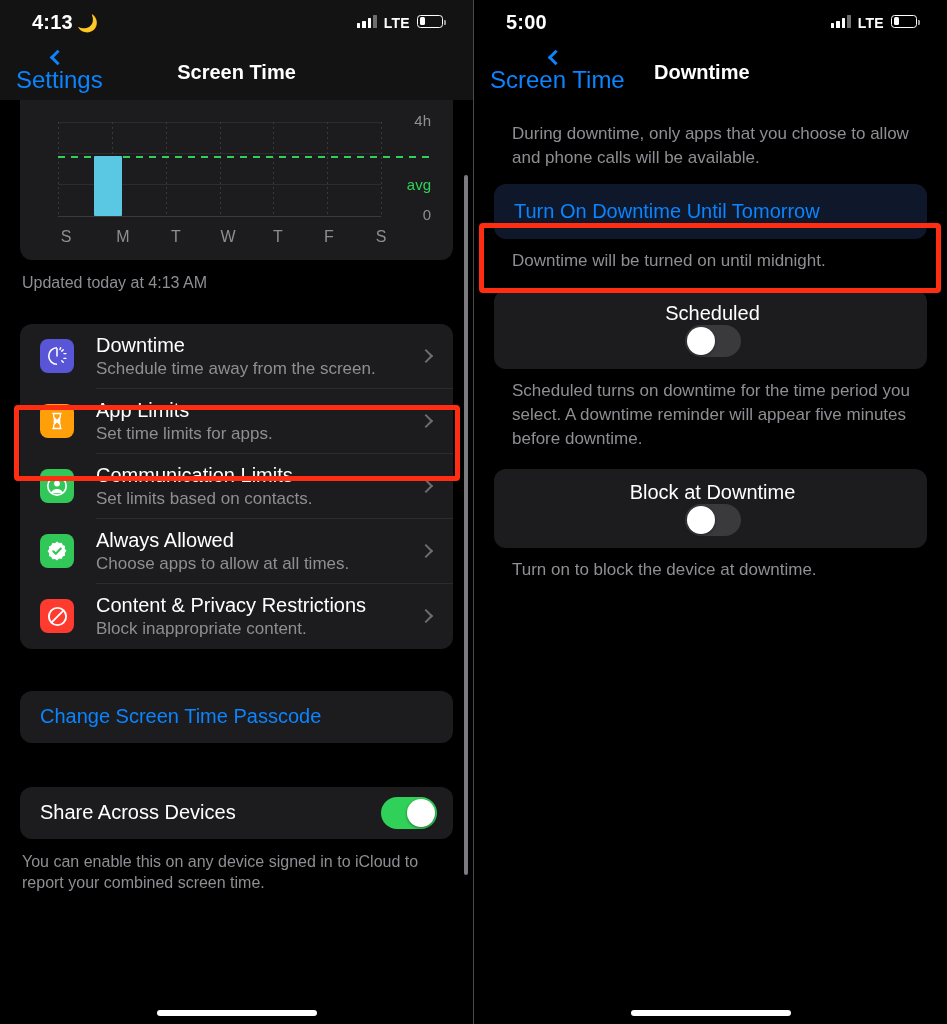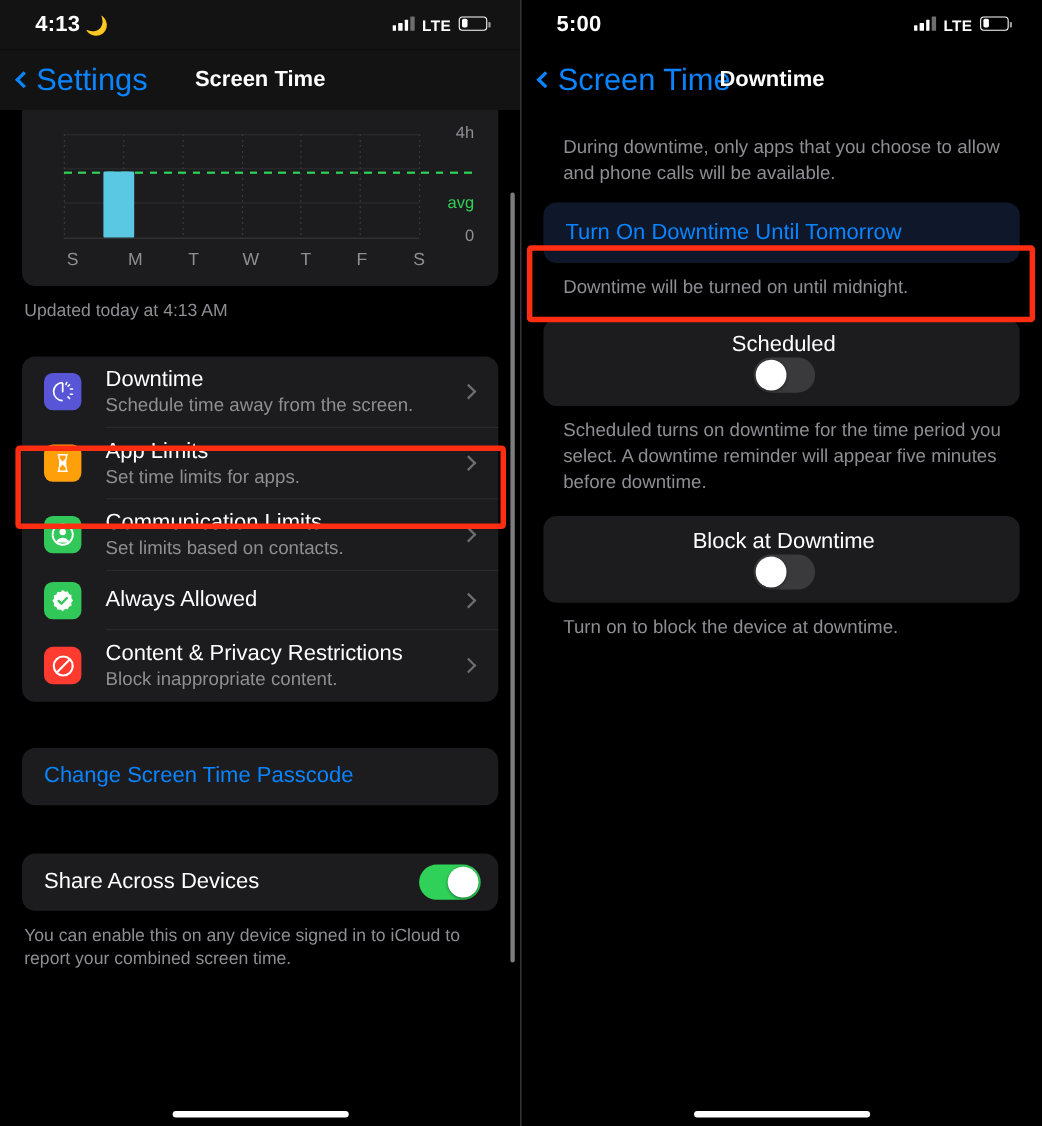--- a/index.html
+++ b/index.html
@@ -60,21 +60,21 @@
   .battery b { display:block; height:100%; width:28%; background:#fff; border-radius:1.5px; }
 
   
   .navbar {
     height:55px; display:flex; align-items:center;
     position:relative; padding:0 16px;
   }
   .phone-left .navbar { background:#131313; }
   .nav-back {
     display:flex; align-items:center; gap:3px;
-    color:#0a84ff; font-size:28px; cursor:pointer;
+    color:#0a84ff; font-size:24px; cursor:pointer;flex-direction:column;
   }
   .chev-left {
     display:inline-block; width:11px; height:11px;
     border-left:3px solid #0a84ff; border-bottom:3px solid #0a84ff;
     transform:rotate(45deg); margin-right:3px;
   }
   .nav-title {
     position:absolute; left:0; right:0; text-align:center;
     font-size:20px; font-weight:bold; pointer-events:none;
   }
@@ -308,20 +308,21 @@
 
         <div class="row row-sep row-sep-icon">
           <span class="appicon" style="background:#32c759">
             <svg width="24" height="24" viewBox="0 0 24 24" aria-hidden="true">
               <path d="M12 2.4l2.1 1.6 2.6-.3 1 2.4 2.4 1-.3 2.6 1.6 2.1-1.6 2.1.3 2.6-2.4 1-1 2.4-2.6-.3L12 21.6l-2.1-1.6-2.6.3-1-2.4-2.4-1 .3-2.6L2.6 12.2 4.2 10l-.3-2.6 2.4-1 1-2.4 2.6.3z" fill="#fff"></path>
               <path d="M8.3 12.3l2.5 2.5 5-5.2" fill="none" stroke="#32c759" stroke-width="2.1" stroke-linecap="round" stroke-linejoin="round"></path>
             </svg>
           </span>
           <div class="row-body">
             <div class="row-title">Always Allowed</div>
+            <div class="row-sub">Choose apps to allow at all times.</div>
           </div>
           <i class="chev-right"></i>
         </div>
 
         <div class="row">
           <span class="appicon" style="background:#ff3b30">
             <svg width="23" height="23" viewBox="0 0 24 24" aria-hidden="true">
               <circle cx="12" cy="12" r="9" fill="none" stroke="#fff" stroke-width="2"></circle>
               <path d="M5.9 18.1L18.1 5.9" stroke="#fff" stroke-width="2" stroke-linecap="round"></path>
             </svg>

